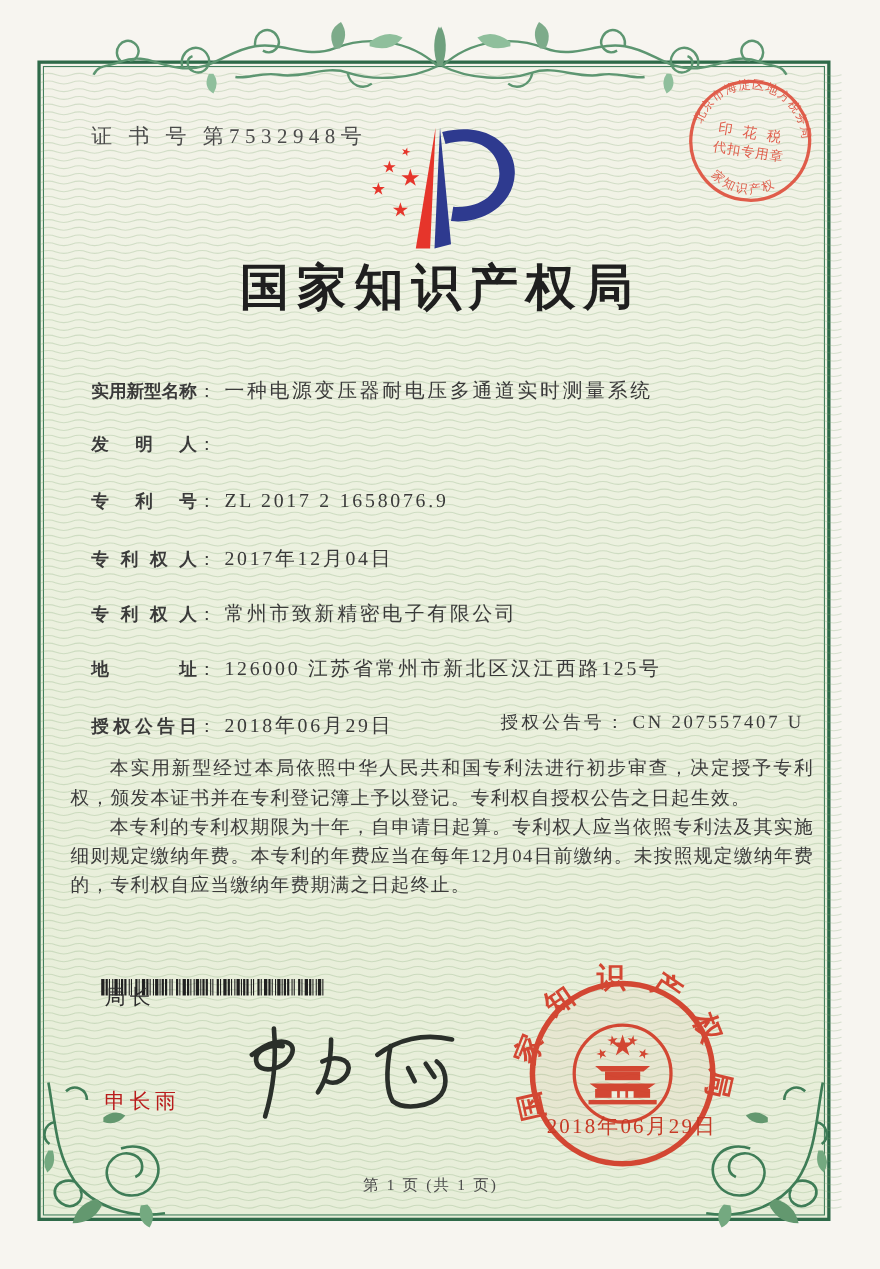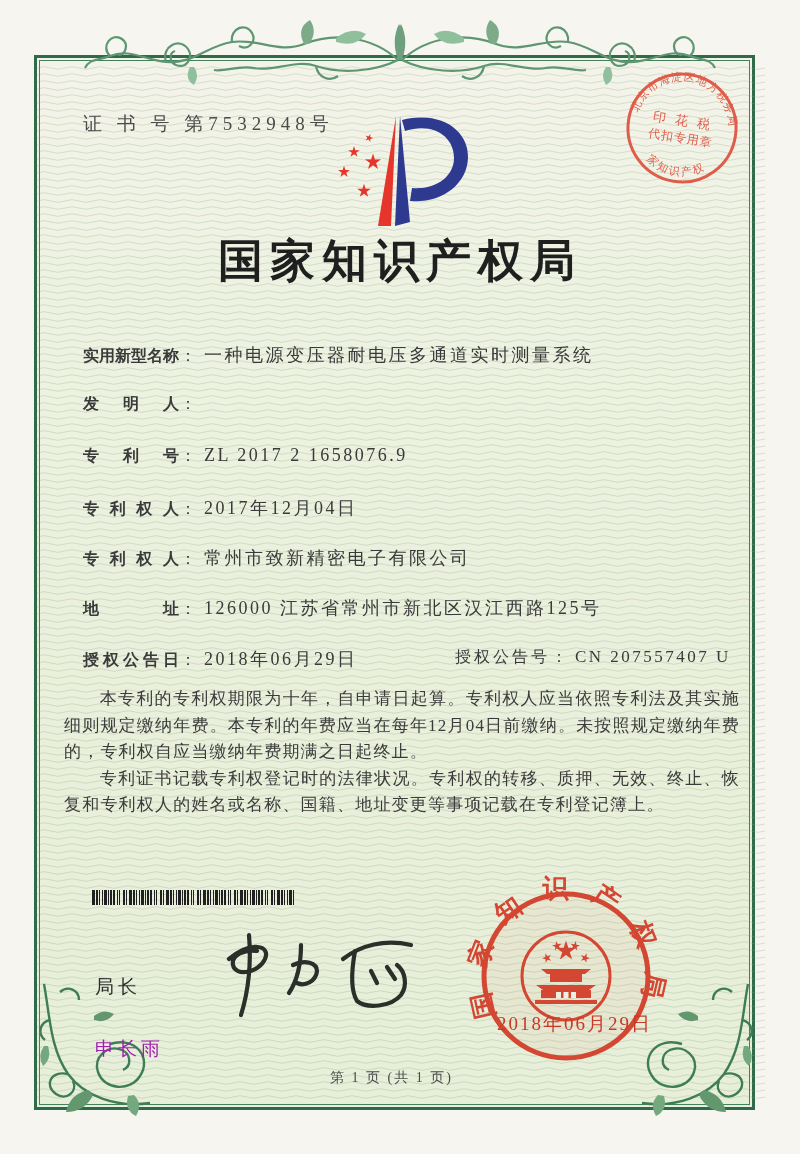--- a/index.html
+++ b/index.html
@@ -20,22 +20,22 @@
   .frow{position:absolute;left:83px;display:flex;align-items:baseline;white-space:nowrap;color:#3a3a3a;}
   .flabel{display:inline-block;width:96px;text-align:justify;text-align-last:justify;font-size:16px;font-weight:bold;}
   .fcolon{font-size:16px;margin-left:1px;}
   .fvalue{font-size:18px;letter-spacing:2.5px;margin-left:8px;}
   .grant{position:absolute;left:455px;top:647px;display:flex;align-items:baseline;white-space:nowrap;color:#3a3a3a;}
   .glabel{font-size:16px;letter-spacing:3px;}
   .paras{position:absolute;left:64px;top:686px;width:676px;color:#3b3b3b;}
   .paras p{margin:0;font-size:17px;line-height:26.5px;letter-spacing:1.2px;text-align:justify;text-indent:2.1em;}
   .barcode{position:absolute;left:92px;top:890px;width:202px;height:15px;}
   .barcode i{position:absolute;top:0;bottom:0;background:#202020;}
-  .signer-title{position:absolute;left:95px;top:974px;font-size:19px;letter-spacing:4px;color:#2d2d2d;}
-  .signer-name{position:absolute;left:95px;top:988px;font-size:19px;letter-spacing:4px;color:#a21caf;margin-top:48px;}
+  .signer-title{position:absolute;left:95px;top:894px;font-size:19px;letter-spacing:4px;color:#2d2d2d;}
+  .signer-name{position:absolute;left:95px;top:988px;font-size:19px;letter-spacing:4px;color:#b91c1c;}
   .seal-date{position:absolute;left:497px;top:1011px;font-size:19px;letter-spacing:2px;color:#c63a26;z-index:6;}
   .footer{position:absolute;left:330px;top:1069px;font-size:14px;letter-spacing:2px;color:#4a4a4a;}
   .z2{z-index:2}.z3{z-index:3}.z4{z-index:4}.z5{z-index:5}
 </style>
 </head>
 <body>
 
 <svg width="0" height="0" style="position:absolute" aria-hidden="true">
   <defs>
     <polygon id="star5" points="0,-10 2.23,-3.07 9.51,-3.09 3.61,1.17 5.88,8.09 0,3.8 -5.88,8.09 -3.61,1.17 -9.51,-3.09 -2.23,-3.07"></polygon>
@@ -153,22 +153,22 @@
       <span class="fcolon">：</span>
     <span class="fvalue">2018年06月29日</span>
   </div>
   <div class="grant z3">
     <span class="glabel">授权公告号</span>
       <span class="fcolon">：</span>
     <span class="fvalue" style="font-size:17px">CN 207557407 U</span>
   </div>
 
   <div class="paras z3">
+    <p>本实用新型经过本局依照中华人民共和国专利法进行初步审查，决定授予专利权，颁发本证书并在专利登记簿上予以登记。专利权自授权公告之日起生效。</p>
     <p>本专利的专利权期限为十年，自申请日起算。专利权人应当依照专利法及其实施细则规定缴纳年费。本专利的年费应当在每年12月04日前缴纳。未按照规定缴纳年费的，专利权自应当缴纳年费期满之日起终止。</p>
-    <p>专利证书记载专利权登记时的法律状况。专利权的转移、质押、无效、终止、恢复和专利权人的姓名或名称、国籍、地址变更等事项记载在专利登记簿上。</p>
   </div>
 
   <div class="barcode z3">
       <i style="left:0px;width:3px"></i>
       <i style="left:4px;width:2px"></i>
       <i style="left:7px;width:1px"></i>
       <i style="left:10px;width:1px"></i>
       <i style="left:12px;width:3px"></i>
       <i style="left:16px;width:1px"></i>
       <i style="left:18px;width:2px"></i>

